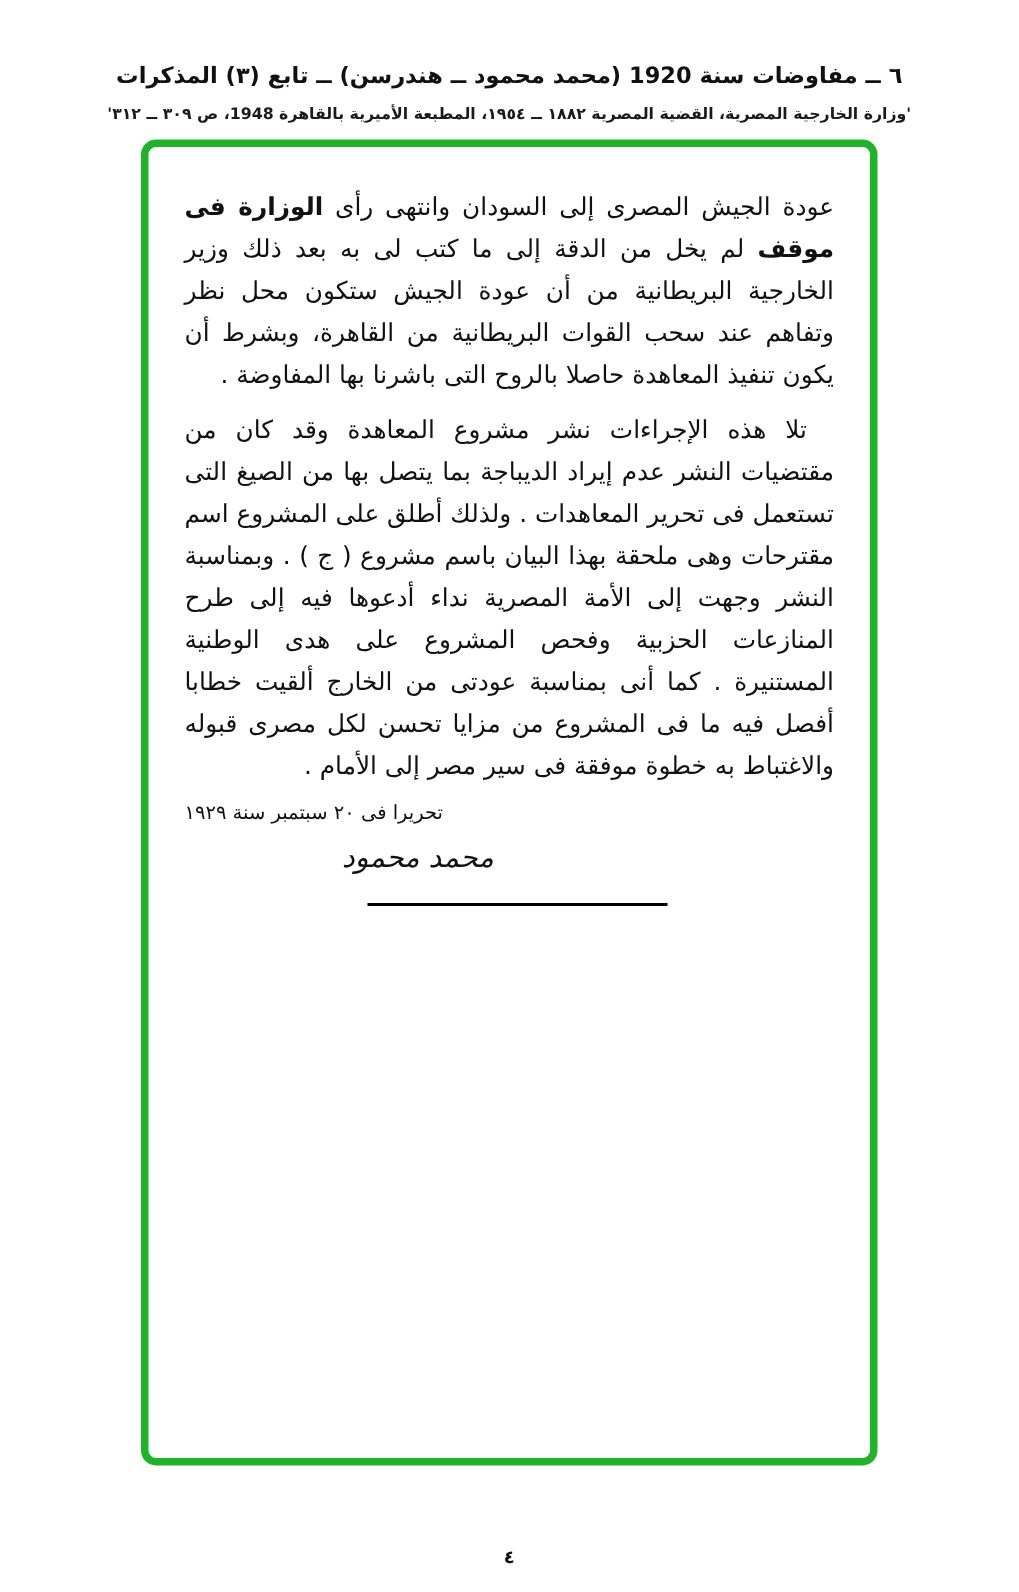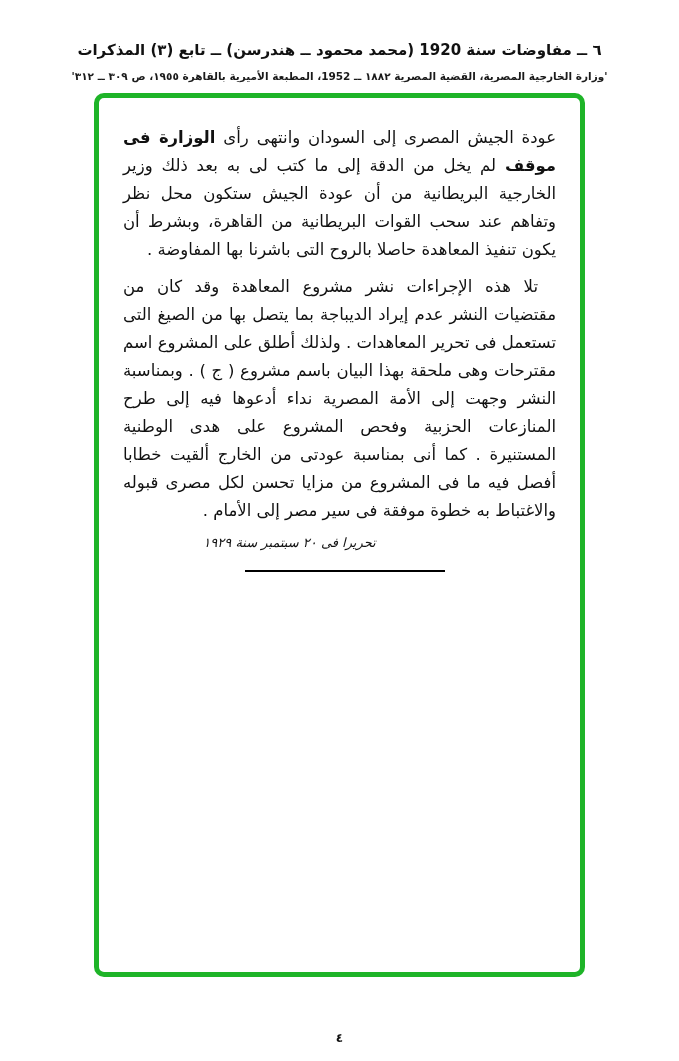--- a/index.html
+++ b/index.html
@@ -61,24 +61,23 @@
   }
   .body-para.indent {
     text-indent: 18px;
   }
   .emphasis {
     font-weight: bold;
   }
   .date-line {
     font-size: 13px;
     line-height: 18px;
-    text-align: center;
+    text-align: left;
     margin: 8px 0 0 0;
     padding-right: 100px;
-    font-style: italic;
   }
   .signature {
     font-size: 19px;
     line-height: 24px;
     text-align: left;
     padding-left: 105px;
     margin-top: 8px;
     font-style: italic;
   }
   .separator-rule {
@@ -99,32 +98,33 @@
     font-weight: bold;
   }
 </style>
 </head>
 <body>
 
 <div class="page">
 
   <div class="doc-header">
     <div class="doc-subtitle">٦ ــ مفاوضات سنة 1920 (محمد محمود ــ هندرسن) ــ تابع (٣) المذكرات</div>
-    <div class="doc-source">'وزارة الخارجية المصرية، القضية المصرية ١٨٨٢ ــ 1952، المطبعة الأميرية بالقاهرة ١٩٥٥، ص ٣٠٩ ــ ٣١٢'</div>
+    <div class="doc-source">'وزارة الخارجية المصرية، القضية المصرية ١٨٨٢ ــ ١٩٥٤، المطبعة الأميرية بالقاهرة 1948، ص ٣٠٩ ــ ٣١٢'</div>
   </div>
 
   <div class="green-frame">
     <div class="frame-content">
 
       <p class="body-para"><span>عودة الجيش المصرى إلى السودان وانتهى رأى </span><span class="emphasis">الوزارة فى موقف</span><span> لم يخل من الدقة إلى ما كتب لى به بعد ذلك وزير الخارجية البريطانية من أن عودة الجيش ستكون محل نظر وتفاهم عند سحب القوات البريطانية من القاهرة، وبشرط أن يكون تنفيذ المعاهدة حاصلا بالروح التى باشرنا بها المفاوضة .</span></p>
 
       <p class="body-para indent">تلا هذه الإجراءات نشر مشروع المعاهدة وقد كان من مقتضيات النشر عدم إيراد الديباجة بما يتصل بها من الصيغ التى تستعمل فى تحرير المعاهدات . ولذلك أطلق على المشروع اسم مقترحات وهى ملحقة بهذا البيان باسم مشروع ( ج ) . وبمناسبة النشر وجهت إلى الأمة المصرية نداء أدعوها فيه إلى طرح المنازعات الحزبية وفحص المشروع على هدى الوطنية المستنيرة . كما أنى بمناسبة عودتى من الخارج ألقيت خطابا أفصل فيه ما فى المشروع من مزايا تحسن لكل مصرى قبوله والاغتباط به خطوة موفقة فى سير مصر إلى الأمام .</p>
 
       <div class="date-line">تحريرا فى ٢٠ سبتمبر سنة ١٩٢٩</div>
 
+      <div class="signature">محمد محمود</div>
 
       <hr class="separator-rule">
 
     </div>
   </div>
 
   <div class="page-number">٤</div>
 
 </div>
 

